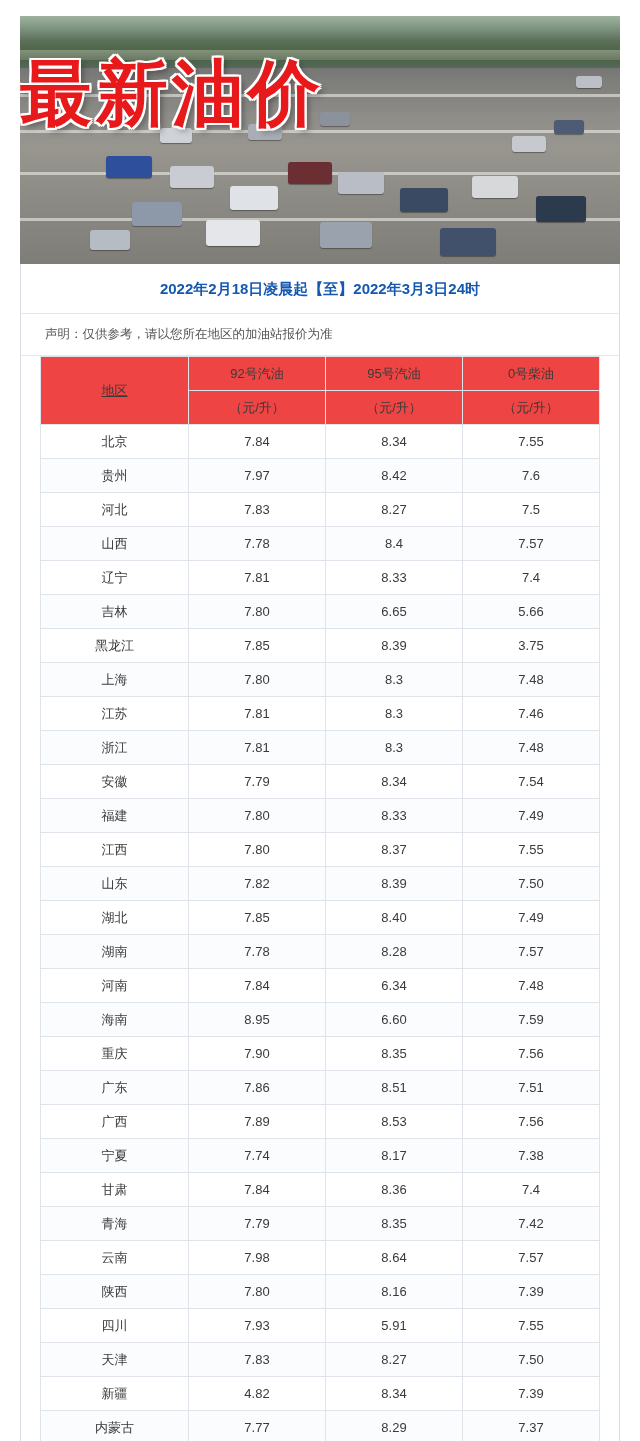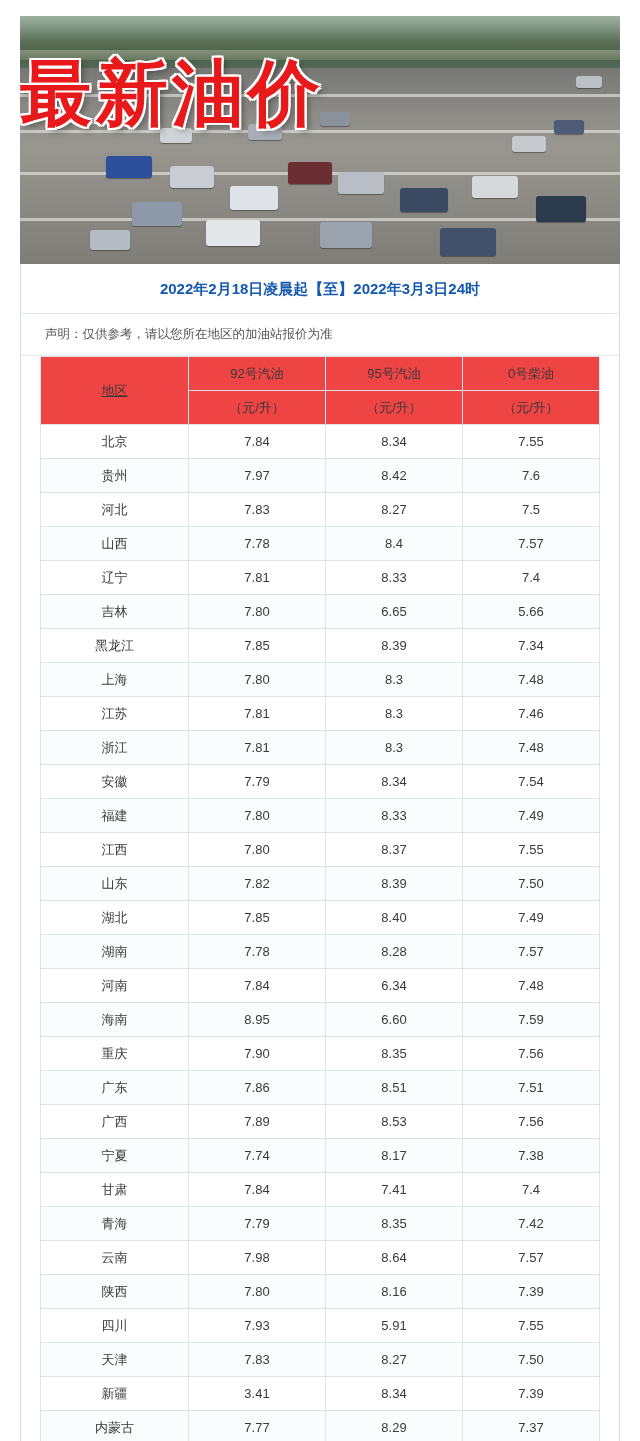--- a/index.html
+++ b/index.html
@@ -247,21 +247,21 @@
           <tr>
             <td class="region-cell">吉林</td>
             <td>7.80</td>
             <td>6.65</td>
             <td>5.66</td>
           </tr>
           <tr>
             <td class="region-cell">黑龙江</td>
             <td>7.85</td>
             <td>8.39</td>
-            <td>7.34</td>
+            <td>3.75</td>
           </tr>
           <tr>
             <td class="region-cell">上海</td>
             <td>7.80</td>
             <td>8.3</td>
             <td>7.48</td>
           </tr>
           <tr>
             <td class="region-cell">江苏</td>
             <td>7.81</td>
@@ -342,21 +342,21 @@
           </tr>
           <tr>
             <td class="region-cell">宁夏</td>
             <td>7.74</td>
             <td>8.17</td>
             <td>7.38</td>
           </tr>
           <tr>
             <td class="region-cell">甘肃</td>
             <td>7.84</td>
-            <td>7.41</td>
+            <td>8.36</td>
             <td>7.4</td>
           </tr>
           <tr>
             <td class="region-cell">青海</td>
             <td>7.79</td>
             <td>8.35</td>
             <td>7.42</td>
           </tr>
           <tr>
             <td class="region-cell">云南</td>
@@ -377,21 +377,21 @@
             <td>7.55</td>
           </tr>
           <tr>
             <td class="region-cell">天津</td>
             <td>7.83</td>
             <td>8.27</td>
             <td>7.50</td>
           </tr>
           <tr>
             <td class="region-cell">新疆</td>
-            <td>3.41</td>
+            <td>4.82</td>
             <td>8.34</td>
             <td>7.39</td>
           </tr>
           <tr>
             <td class="region-cell">内蒙古</td>
             <td>7.77</td>
             <td>8.29</td>
             <td>7.37</td>
           </tr>
         </tbody>

